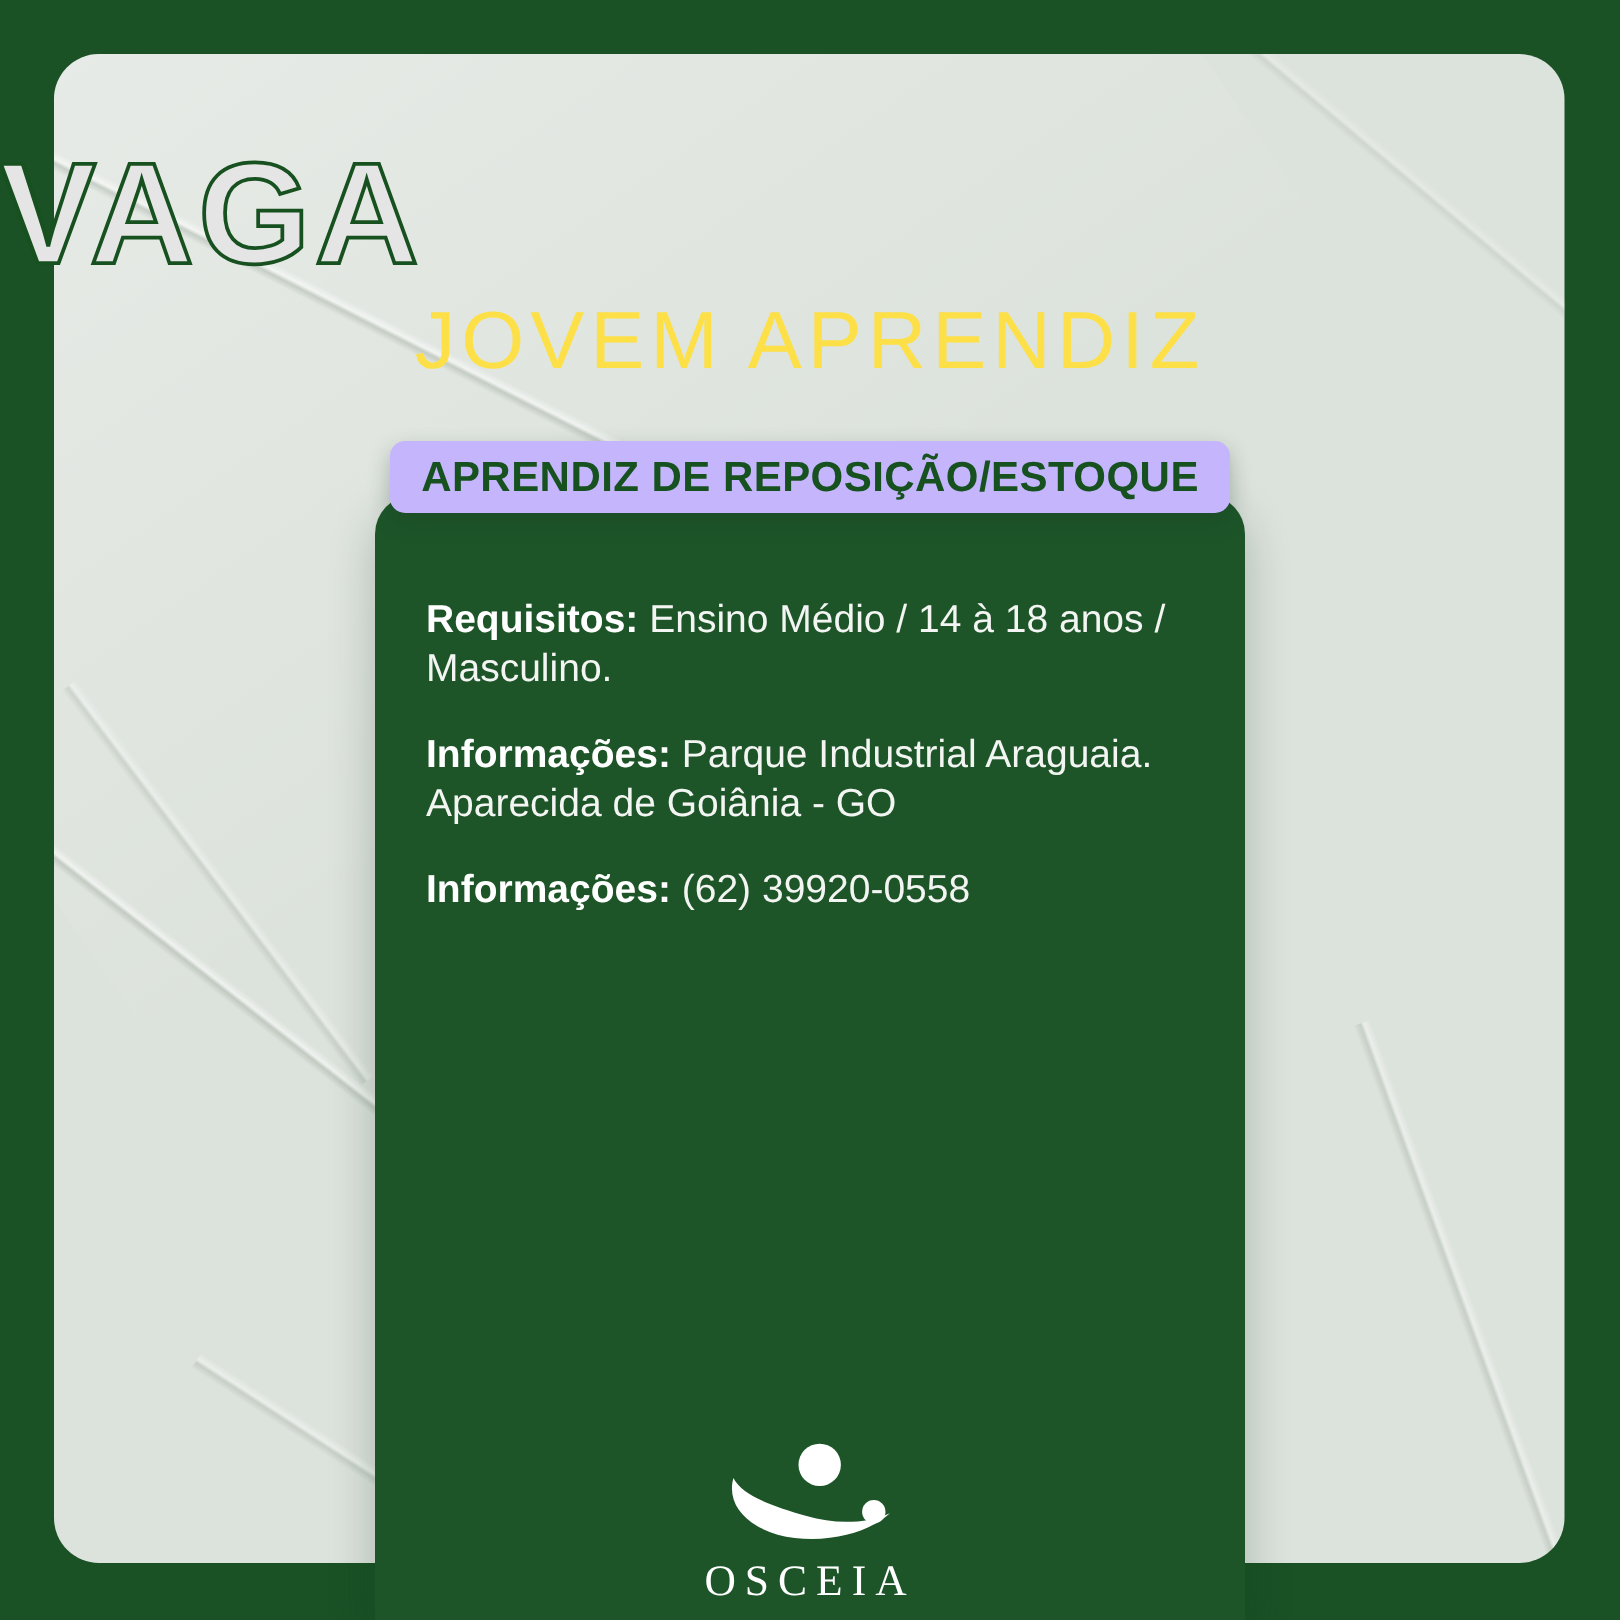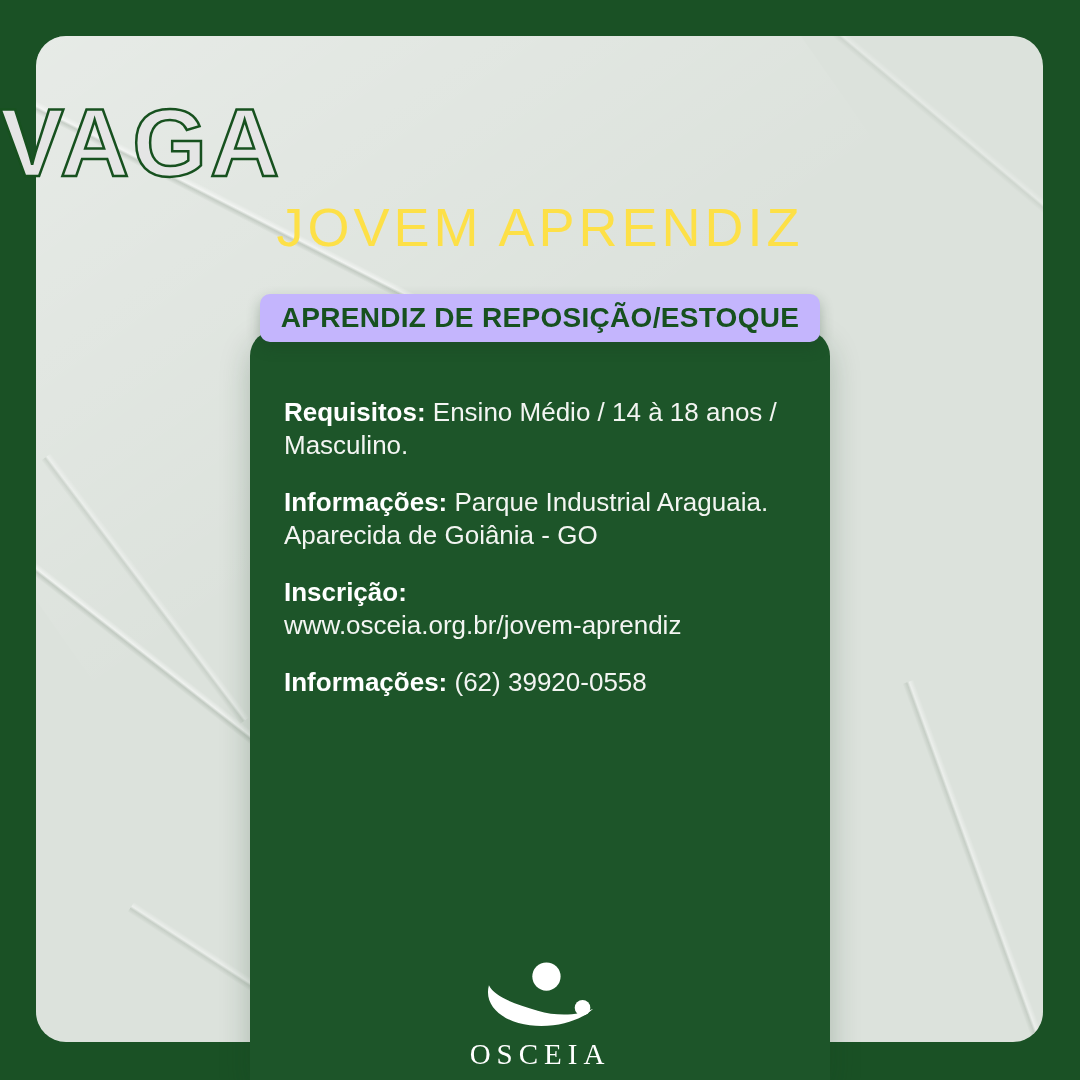--- a/index.html
+++ b/index.html
@@ -143,24 +143,20 @@
 <div class="card">
   <div class="fields">
     <p class="field">
       <strong>Requisitos:</strong>
       <span>Ensino Médio / 14 à 18 anos / Masculino.</span>
     </p>
     <p class="field">
       <strong>Informações:</strong>
       <span>Parque Industrial Araguaia. Aparecida de Goiânia - GO</span>
     </p>
-    <p class="field block-value">
-      <strong>Inscrição:</strong>
-      <span>www.osceia.org.br/jovem-aprendiz</span>
-    </p>
     <p class="field">
       <strong>Informações:</strong>
       <span>(62) 39920-0558</span>
     </p>
   </div>
 
   <div class="logo">
     <svg width="132" height="78" viewBox="0 0 132 80">
       <path d="M 14 26 C 8 48, 30 64, 56 67 C 84 70, 108 62, 121 50 C 106 57, 84 58, 64 52 C 40 45, 20 38, 14 26 Z" fill="#ffffff"></path>
       <circle cx="73" cy="17" r="14.5" fill="#ffffff"></circle>

